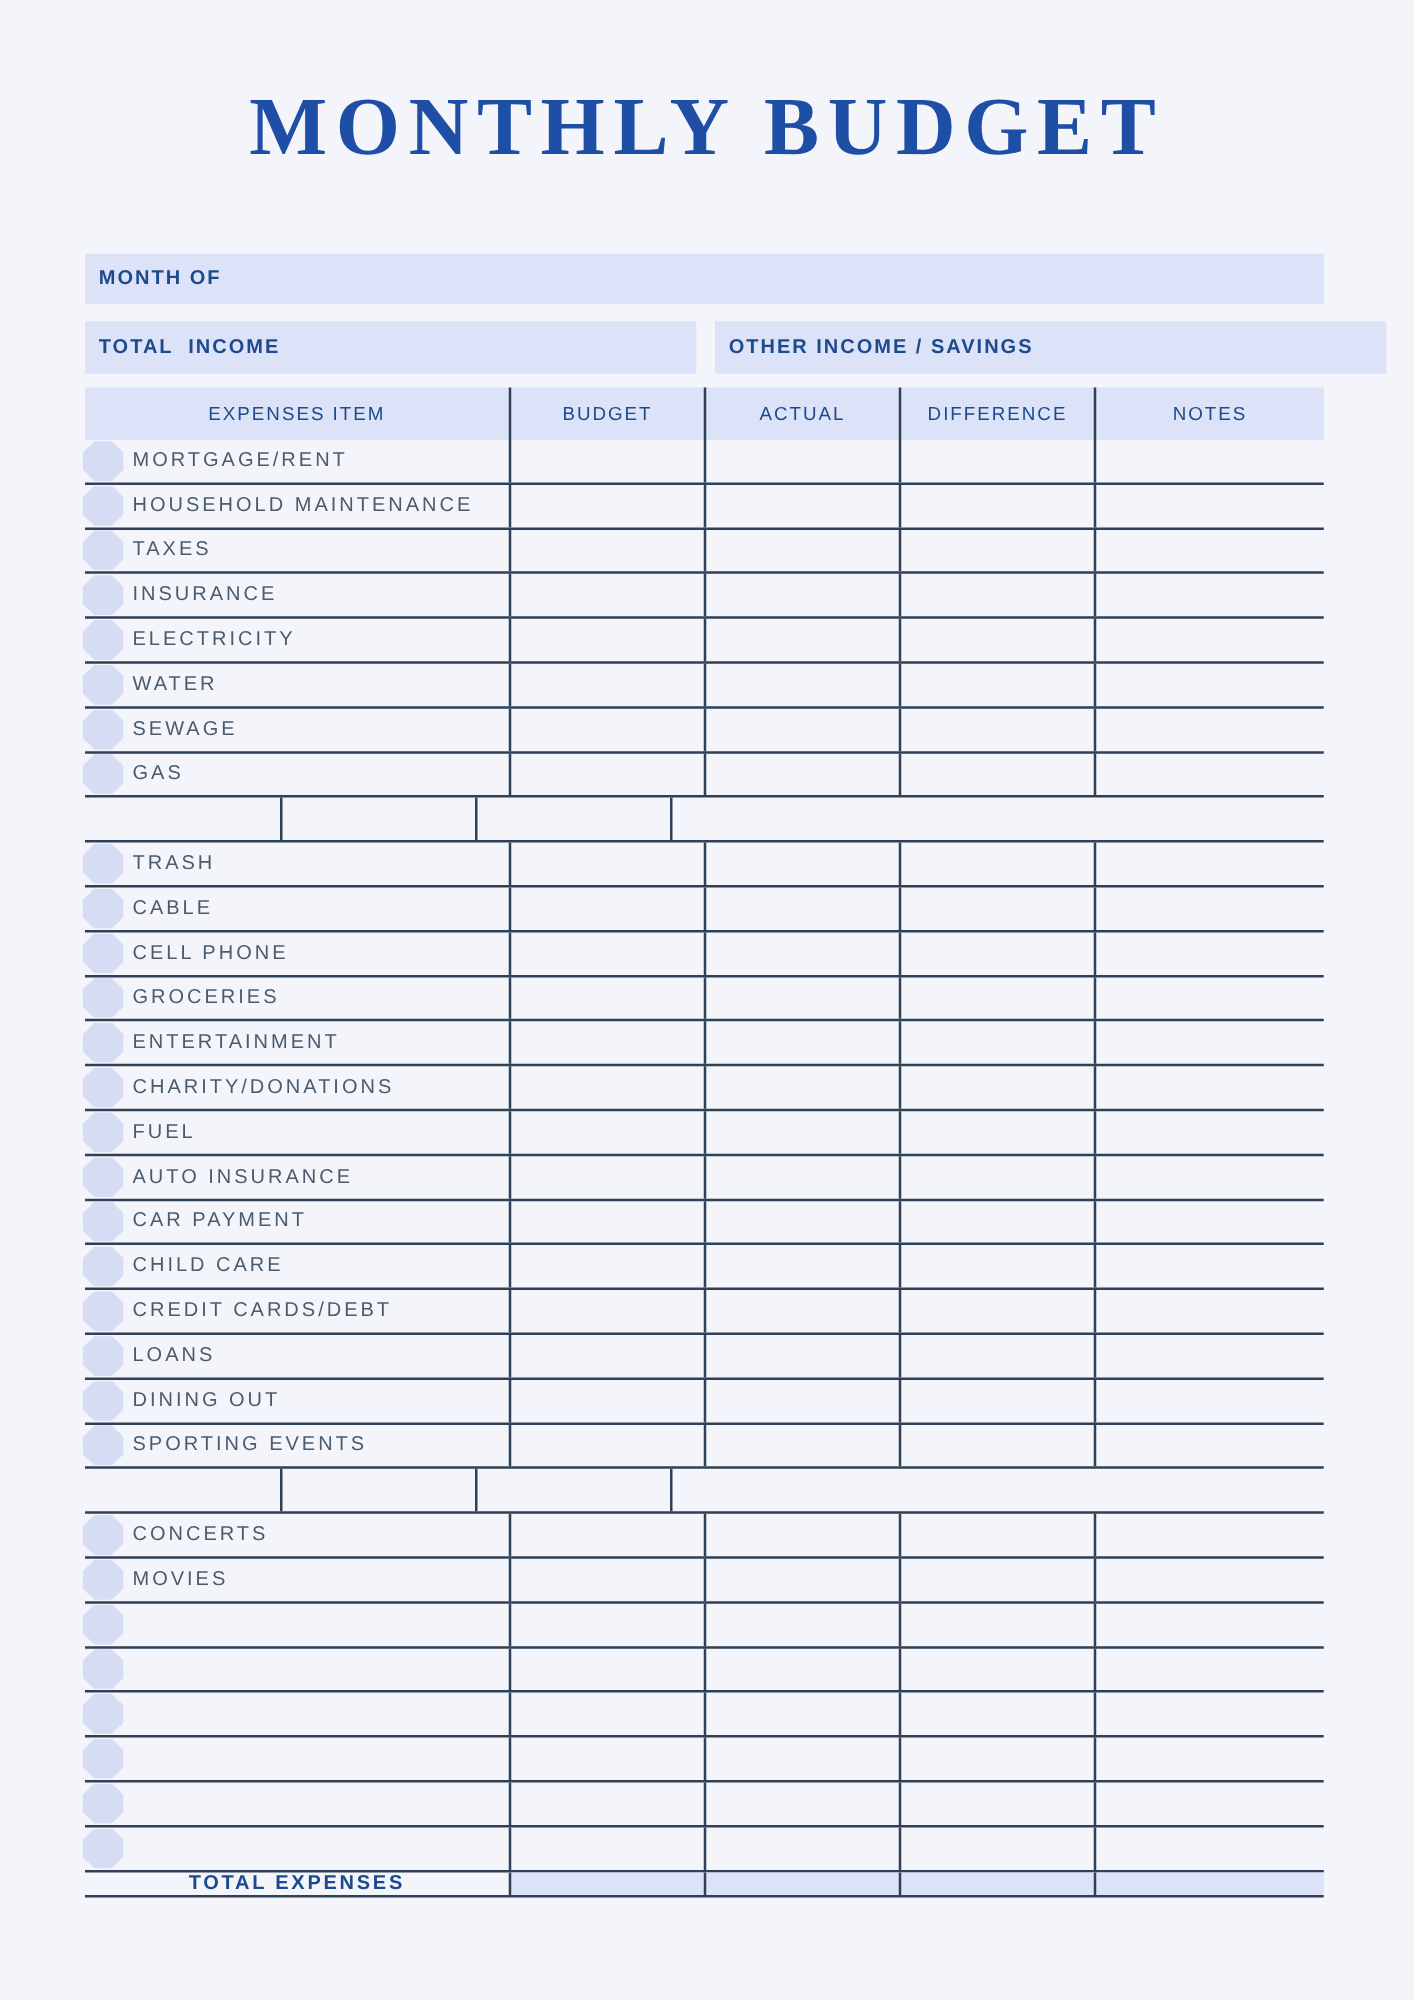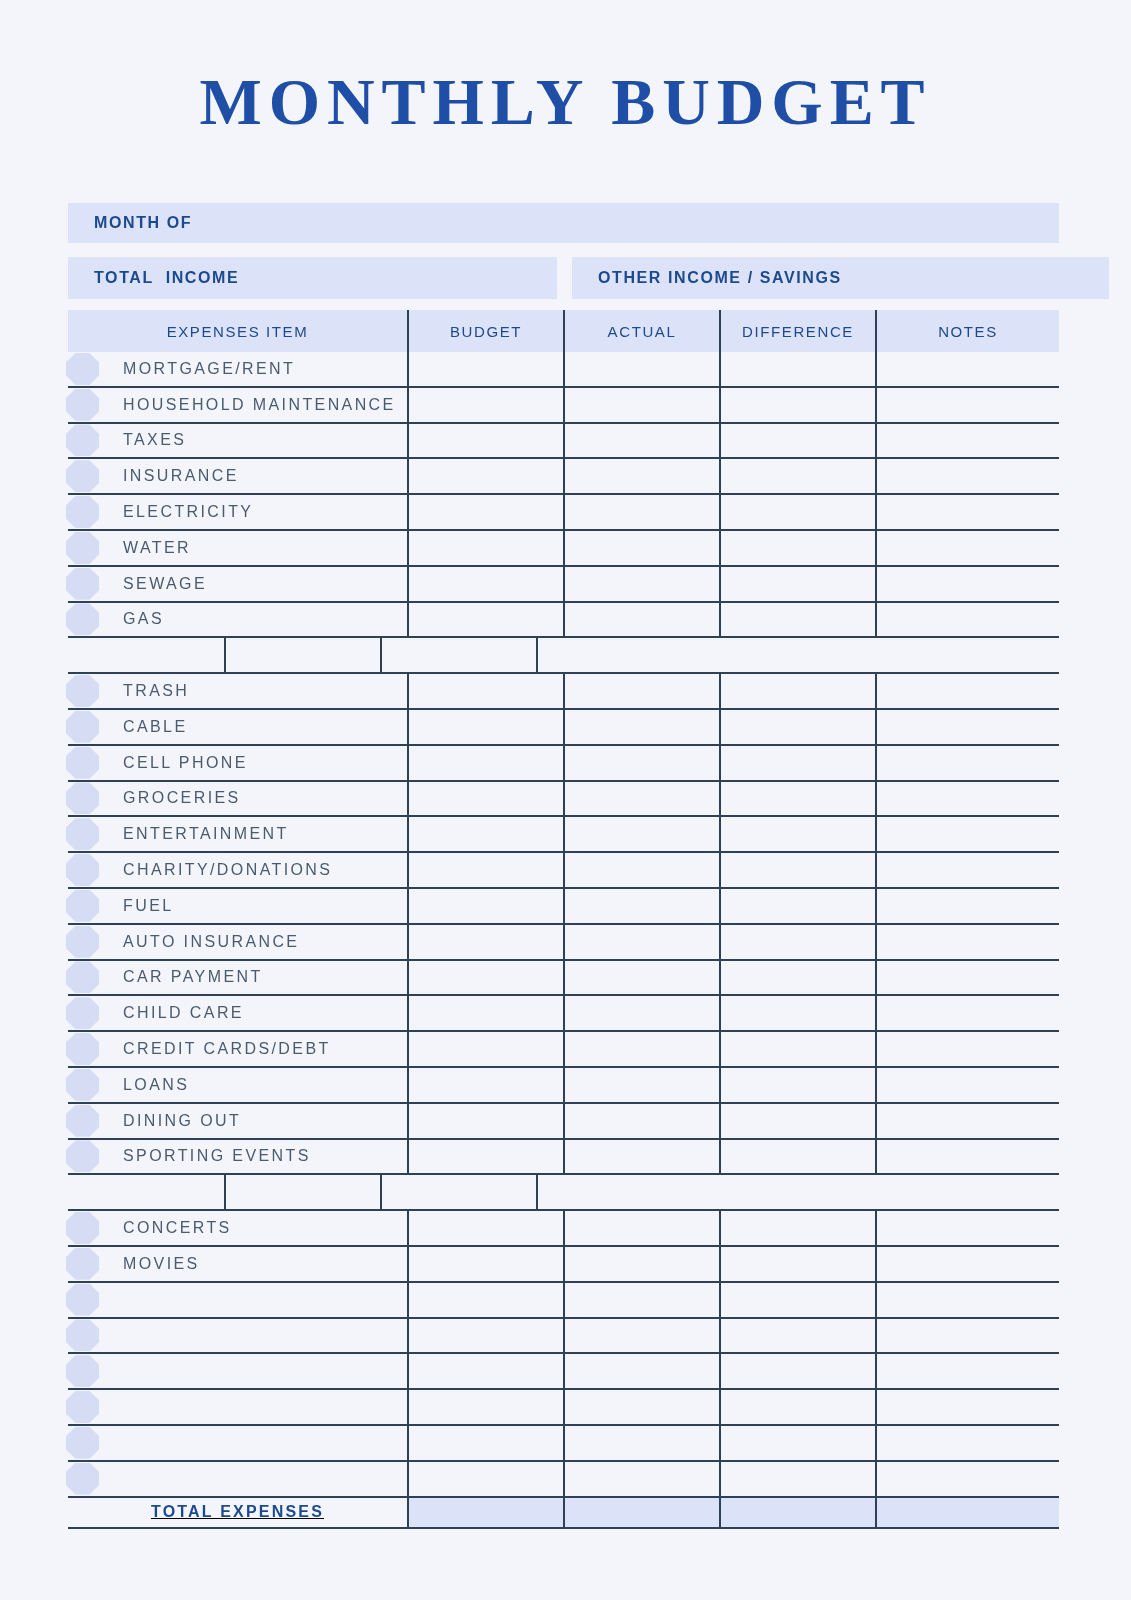--- a/index.html
+++ b/index.html
@@ -28,21 +28,21 @@
     font-size:66px;font-weight:700;
     letter-spacing:0.105em;
     color:var(--title-blue);
     line-height:1.1;
     white-space:nowrap;
   }
   .bar{
     position:absolute;
     background:var(--lavender);
     display:flex;align-items:center;
-    padding-left:26px;
+    padding-left:11px;
   }
   .bar-label{
     font-size:16px;font-weight:700;
     letter-spacing:1.6px;
     color:var(--label-blue);
     white-space:pre;
   }
   .fill-area{flex:1;height:100%;}
   .month-bar{left:68px;top:203px;width:991px;height:40px;}
   .income-left{left:68px;top:257px;width:489px;height:42px;}
@@ -75,30 +75,29 @@
     display:flex;align-items:center;
   }
   .bullet{
     flex:none;
     width:33px;height:32px;
     margin-left:-2px;
     background:var(--bullet);
     clip-path:polygon(29% 0%,71% 0%,100% 29%,100% 71%,71% 100%,29% 100%,0% 71%,0% 29%);
   }
   .item-label{
-    margin-left:24px;
+    margin-left:7px;
     font-size:16px;
     letter-spacing:2.4px;
     color:var(--item-text);
     white-space:nowrap;
   }
   .total-row{
-    display:flex;height:31px;
+    display:flex;height:20px;
     border-bottom:2px solid var(--line);
-    text-decoration:underline;
   }
   .total-row .c-item{
     display:flex;align-items:center;justify-content:center;
   }
   .total-label{
     font-size:16px;font-weight:700;
     letter-spacing:2.2px;
     color:var(--label-blue);
   }
   .total-row .c-val{background:var(--lavender);}

